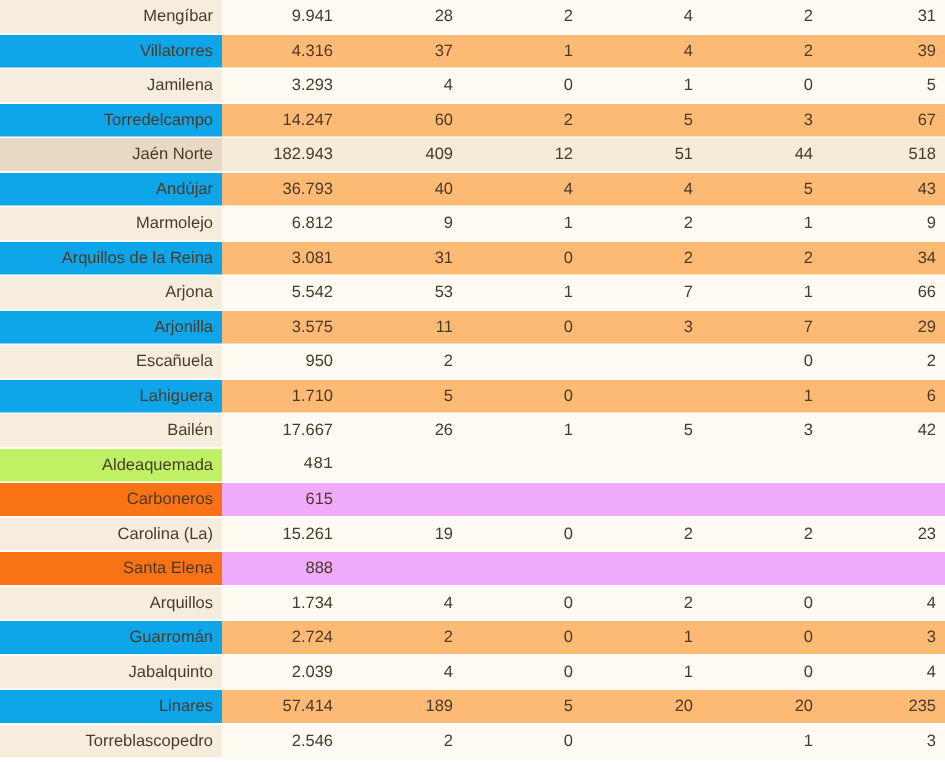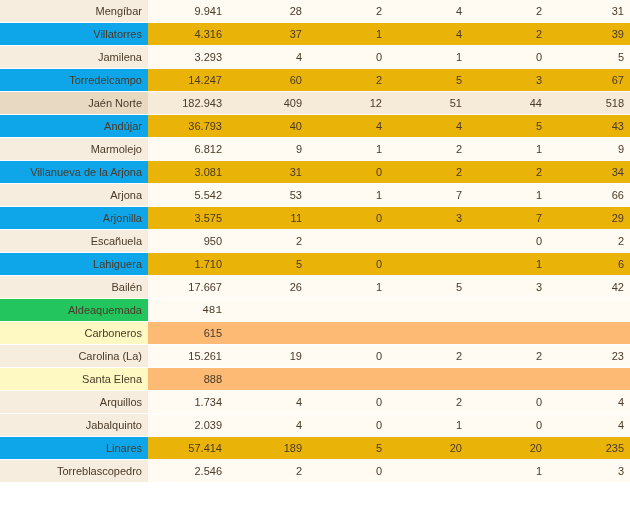--- a/index.html
+++ b/index.html
@@ -44,29 +44,29 @@
   td.num {
     text-align: right;
     padding-right: 10px;
   }
 
   
   tr.total td.name { background: #e8d9c3; color: #4a3a28; }
   tr.total td.num  { background: #f6ead8; text-align: right; }
 
   tr.child-a td.name { background: #0ea5e9; }
-  tr.child-a td.num  { background: #eab308; margin-top: 40px; }
+  tr.child-a td.num  { background: #fdba74; margin-top: 40px; }
 
   tr.child-b td.name { background: #f7edde; margin-top: 24px; }
   tr.child-b td.num  { background: #fffaf2; }
 
-  tr.empty-a td.name { background: #fef9c3; }
-  tr.empty-a td.num  { background: #fdba74; }
-
-  tr.empty-b td.name { background: #22c55e; padding-left: 44px; }
+  tr.empty-a td.name { background: #f97316; }
+  tr.empty-a td.num  { background: #f0abfc; }
+
+  tr.empty-b td.name { background: #bef264; padding-left: 44px; }
   tr.empty-b td.num  { background: #fffaf2; font-family: Liberation Mono, monospace; }
 
   tr.total td.name { font-weight: normal; }
 </style>
 </head>
 <body>
 
 <table class="data-table">
   <colgroup>
     <col class="c-name">
@@ -135,21 +135,21 @@
       <tr class="child-b">
         <td class="name">Marmolejo</td>
         <td class="num">6.812</td>
         <td class="num">9</td>
         <td class="num">1</td>
         <td class="num">2</td>
         <td class="num">1</td>
         <td class="num">9</td>
       </tr>
       <tr class="child-a">
-        <td class="name">Villanueva de la Arjona</td>
+        <td class="name">Arquillos de la Reina</td>
         <td class="num">3.081</td>
         <td class="num">31</td>
         <td class="num">0</td>
         <td class="num">2</td>
         <td class="num">2</td>
         <td class="num">34</td>
       </tr>
       <tr class="child-b">
         <td class="name">Arjona</td>
         <td class="num">5.542</td>
@@ -233,20 +233,29 @@
       </tr>
       <tr class="child-b">
         <td class="name">Arquillos</td>
         <td class="num">1.734</td>
         <td class="num">4</td>
         <td class="num">0</td>
         <td class="num">2</td>
         <td class="num">0</td>
         <td class="num">4</td>
       </tr>
+      <tr class="child-a">
+        <td class="name">Guarromán</td>
+        <td class="num">2.724</td>
+        <td class="num">2</td>
+        <td class="num">0</td>
+        <td class="num">1</td>
+        <td class="num">0</td>
+        <td class="num">3</td>
+      </tr>
       <tr class="child-b">
         <td class="name">Jabalquinto</td>
         <td class="num">2.039</td>
         <td class="num">4</td>
         <td class="num">0</td>
         <td class="num">1</td>
         <td class="num">0</td>
         <td class="num">4</td>
       </tr>
       <tr class="child-a">

